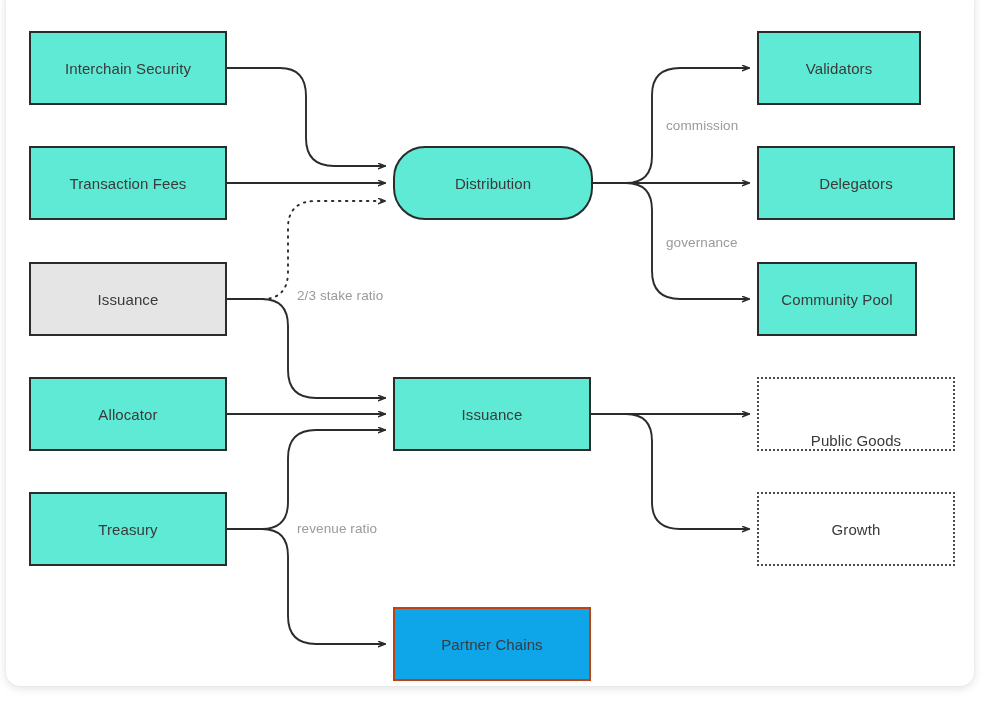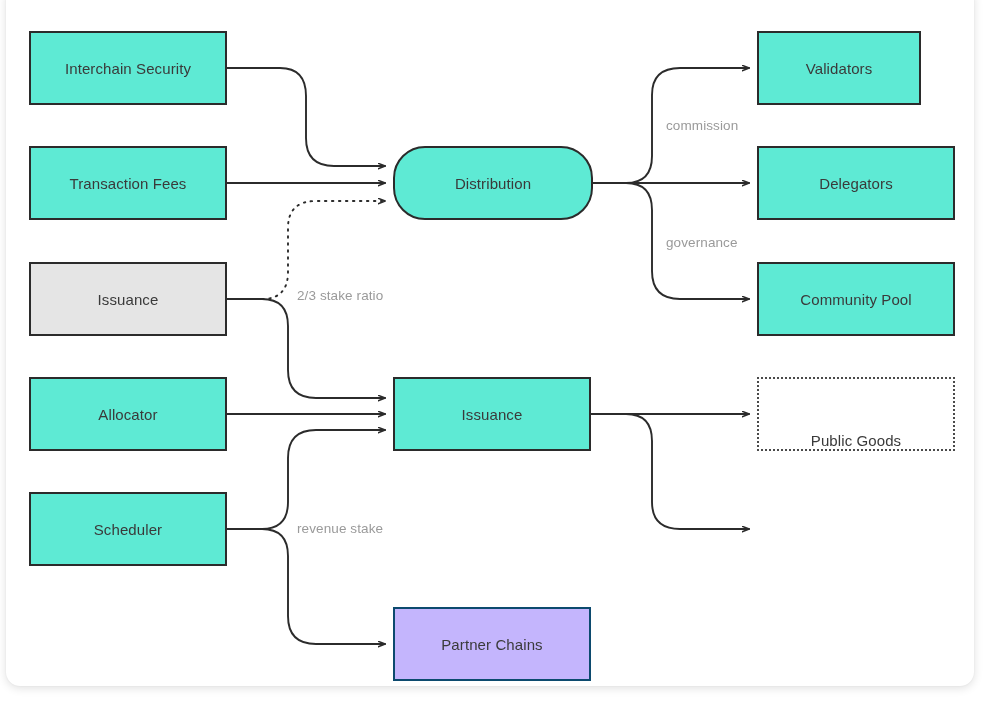--- a/index.html
+++ b/index.html
@@ -53,22 +53,22 @@
     text-align: center;
   }
   .node.filled-gray {
     background: #e5e5e5;
   }
   .node.dotted {
     border: 2px dotted #4a4a4a;
     background: #ffffff;
   }
   .node.accent {
-    background: #c4b5fd;
-    border: 2px solid #0c4a6e;
+    background: #0ea5e9;
+    border: 2px solid #c2410c;
   }
   .edge-label {
     position: absolute;
     font-size: 13.5px;
     color: #9a9a9a;
     white-space: nowrap;
     letter-spacing: .1px;
   }
 </style>
 </head>
@@ -125,21 +125,21 @@
 
   <div class="node" style="left:29px; top:377px; width:198px; height:74px;">
     <span>Allocator</span>
   </div>
 
   <div class="node filled-gray" style="left:29px; top:262px; width:198px; height:74px;">
     <span>Issuance</span>
   </div>
 
   <div class="node" style="left:29px; top:492px; width:198px; height:74px;">
-    <span>Scheduler</span>
+    <span>Treasury</span>
   </div>
 
   <div class="node" style="left:393px; top:146px; width:200px; height:74px;border-radius:32px;">
     <span>Distribution</span>
   </div>
 
   <div class="node" style="left:393px; top:377px; width:198px; height:74px;">
     <span>Issuance</span>
   </div>
 
@@ -148,29 +148,32 @@
   </div>
 
   <div class="node" style="left:757px; top:31px; width:164px; height:74px;">
     <span>Validators</span>
   </div>
 
   <div class="node" style="left:757px; top:146px; width:198px; height:74px;">
     <span>Delegators</span>
   </div>
 
-  <div class="node" style="left:757px; top:262px; width:198px; height:74px;">
+  <div class="node" style="left:757px; top:262px; width:160px; height:74px;">
     <span>Community Pool</span>
   </div>
 
   <div class="node dotted" style="left:757px; top:377px; width:198px; height:74px;align-items:flex-end;">
     <span>Public Goods</span>
   </div>
 
+  <div class="node dotted" style="left:757px; top:492px; width:198px; height:74px;">
+    <span>Growth</span>
+  </div>
 
   <div class="edge-label" style="left:666px; top:118px;">commission</div>
 
   <div class="edge-label" style="left:666px; top:235px;">governance</div>
 
   <div class="edge-label" style="left:297px; top:272px;margin-top:16px;">2/3 stake ratio</div>
 
-  <div class="edge-label" style="left:297px; top:521px;">revenue stake</div>
+  <div class="edge-label" style="left:297px; top:521px;">revenue ratio</div>
 </div>
 
 </body></html>

